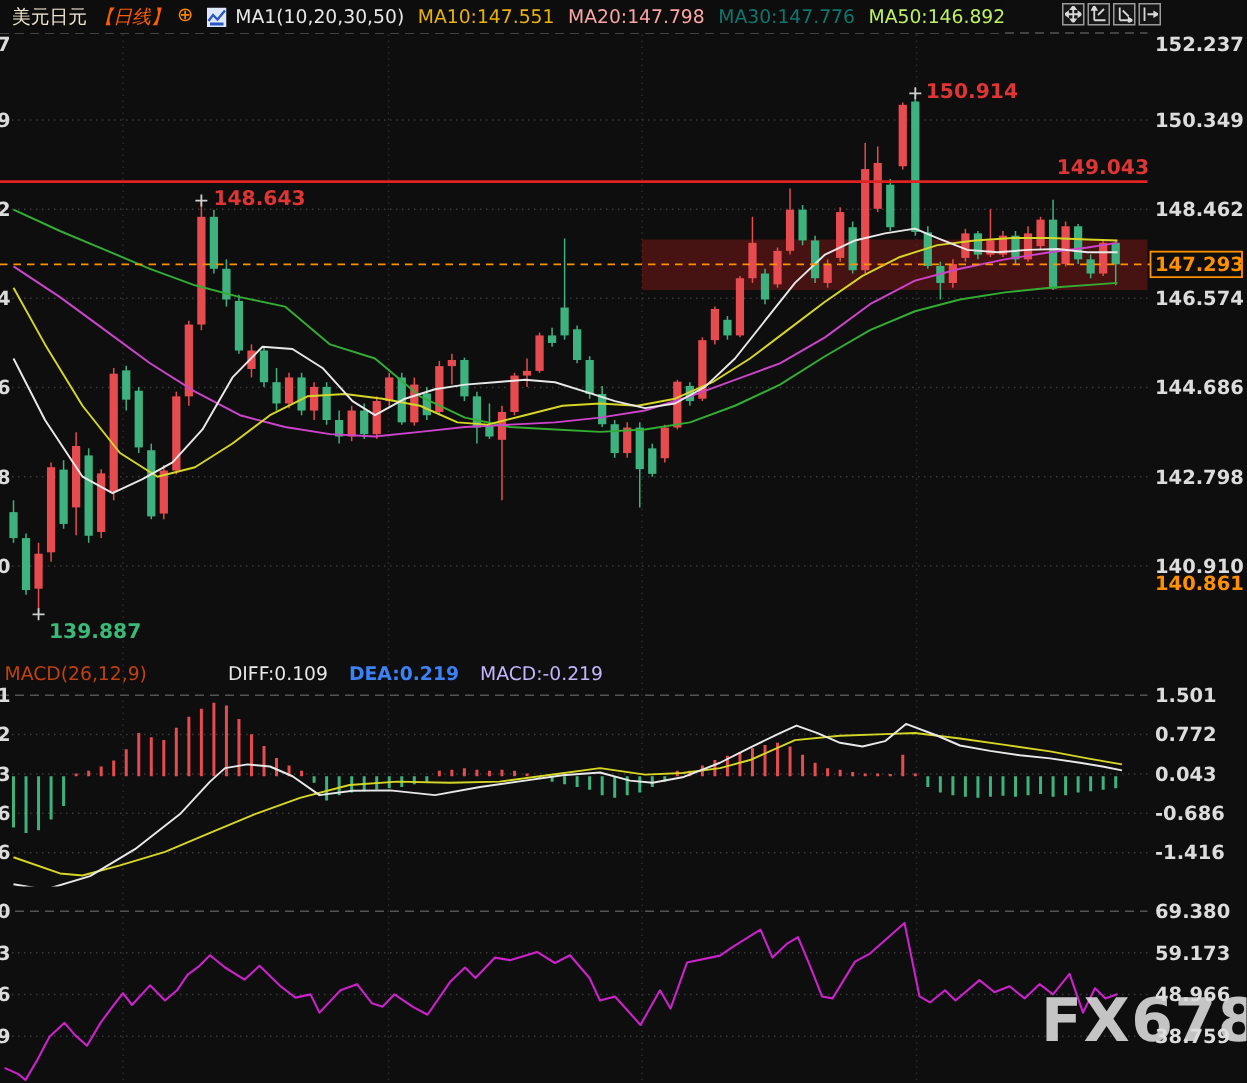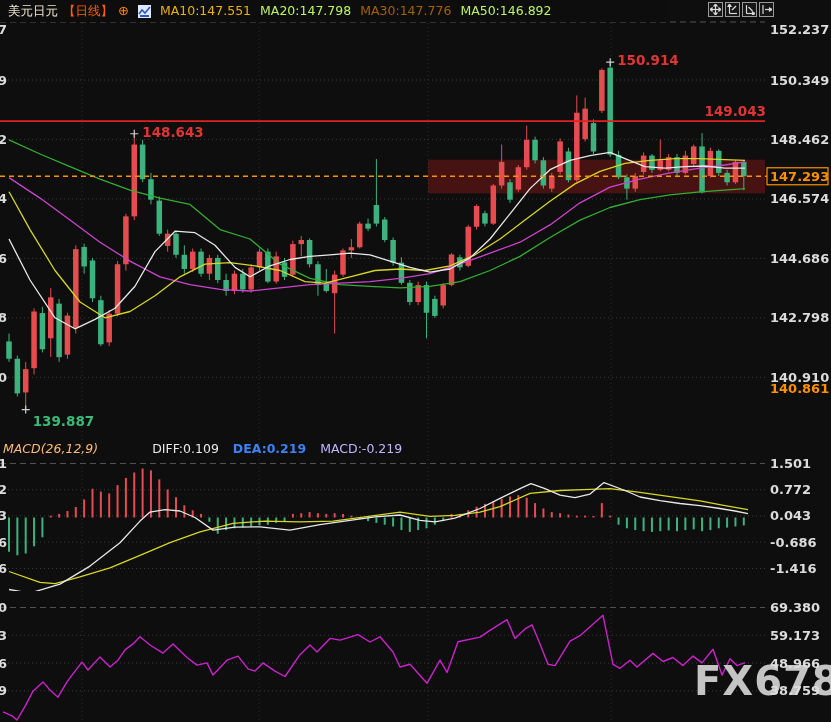--- a/index.html
+++ b/index.html
@@ -382,32 +382,33 @@
       </g>
       <line x1="0" y1="121.13899999999947" x2="765" y2="121.13899999999947" stroke="#e02222" stroke-width="1.8"></line>
       <line x1="0" y1="176.26399999999947" x2="767" y2="176.26399999999947" stroke="#ff9100" stroke-width="1.3" stroke-dasharray="5,4"></line>
       <path d="M606.1999999999999 62.20250000000007 H614.1999999999999 M610.1999999999999 58.20250000000007 V66.20250000000007" stroke="#d0d0d0" stroke-width="1.2" fill="none"></path>
       <path d="M130.25 133.73899999999963 H138.25 M134.25 129.73899999999963 V137.73899999999963" stroke="#d0d0d0" stroke-width="1.2" fill="none"></path>
       <path d="M21.7 409.55299999999966 H29.7 M25.7 405.55299999999966 V413.55299999999966" stroke="#d0d0d0" stroke-width="1.2" fill="none"></path>
     </svg>
 
   <div class="hdr">
     <span style="color: rgb(239, 230, 207);">美元日元</span>
-    <span style="margin-left: -4px; color: rgb(255, 95, 0);">【日线】</span>
+    <span style="margin-left: -4px; color: rgb(255, 95, 0); font-style: italic;">【日线】</span>
     <span style="color:#ff8a00;font-size:13px;margin-left:-4px;">⊕</span>
     <span style="display:inline-flex;">
       <svg width="13" height="13">
           <rect x="0" y="0" width="13" height="13" fill="#dfe8ff"></rect>
           <polyline points="1,9 4,5 7,8 12,2" fill="none" stroke="#2b57c0" stroke-width="1.6"></polyline>
           <rect x="2" y="10" width="9" height="2" fill="#2b57c0"></rect>
         </svg>
     </span>
+    <span style="margin-left: -3px; color: rgb(232, 232, 232);">MA1(10,20,30,50)</span>
     <span style="color: #eab308;">MA10:147.551</span>
-    <span style="color: #bef264;">MA20:147.798</span>
-    <span style="color: #a16207;">MA30:147.776</span>
+    <span style="color: #fca5a5;">MA20:147.798</span>
+    <span style="color: #0f766e;">MA30:147.776</span>
     <span style="color: #bef264;">MA50:146.892</span>
     <div class="tools">
       <button title="pan">
         <svg width="11" height="11">
             <g stroke="#d8d8d8" stroke-width="1.2" fill="#d8d8d8">
               <line x1="5.5" y1="1" x2="5.5" y2="10"></line>
               <line x1="1" y1="5.5" x2="10" y2="5.5"></line>
               <path d="M5.5 0 L4 2 L7 2 Z"></path>
               <path d="M5.5 11 L4 9 L7 9 Z"></path>
               <path d="M0 5.5 L2 4 L2 7 Z"></path>
@@ -441,21 +442,21 @@
               <line x1="2" y1="1" x2="2" y2="10"></line>
               <line x1="4" y1="5.5" x2="9.5" y2="5.5"></line>
               <path d="M11 5.5 L8.5 4 L8.5 7 Z"></path>
             </g>
           </svg>
       </button>
     </div>
   </div>
 
   <div class="ind-hdr" style="top:441px;">
-    <span style="color: #fdba74; font-style: italic;">MACD(26,12,9)</span>
+    <span style="color: #c2410c;">MACD(26,12,9)</span>
     <span style="color: rgb(232, 232, 232); margin-left: 40px;">DIFF:0.109</span>
     <span style="color: #3b82f6; font-weight: bold;">DEA:0.219</span>
     <span style="color: #c4b5fd;">MACD:-0.219</span>
   </div>
 
 
   <div class="wm">FX678</div>
 </div>
 
 </body></html>

